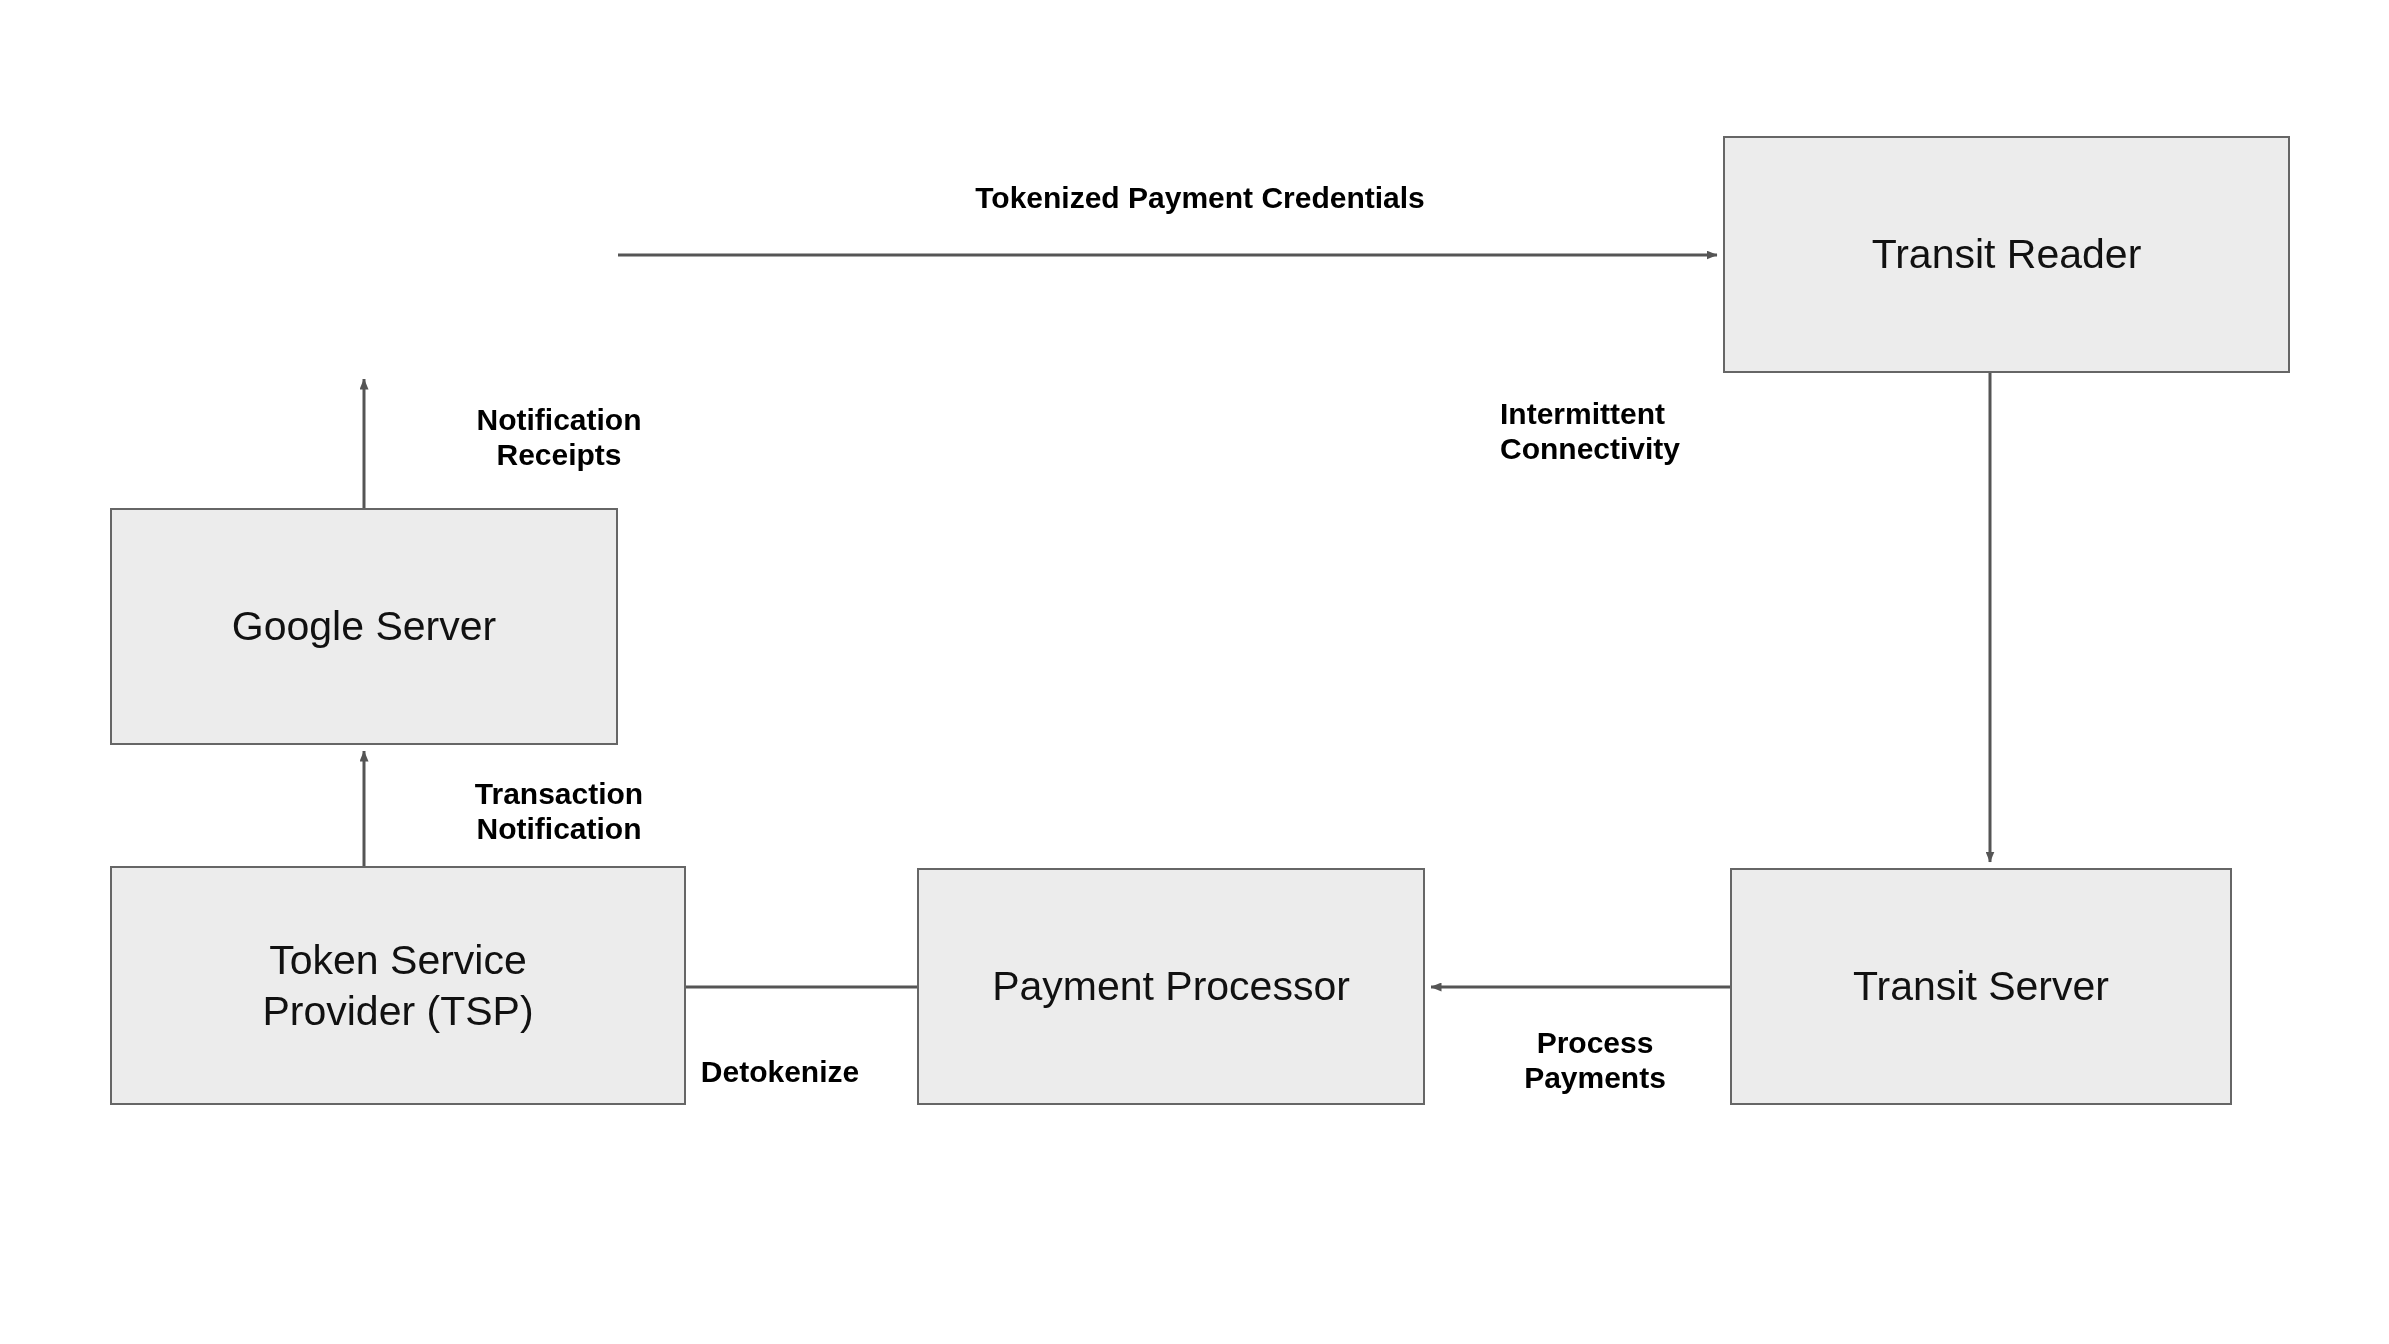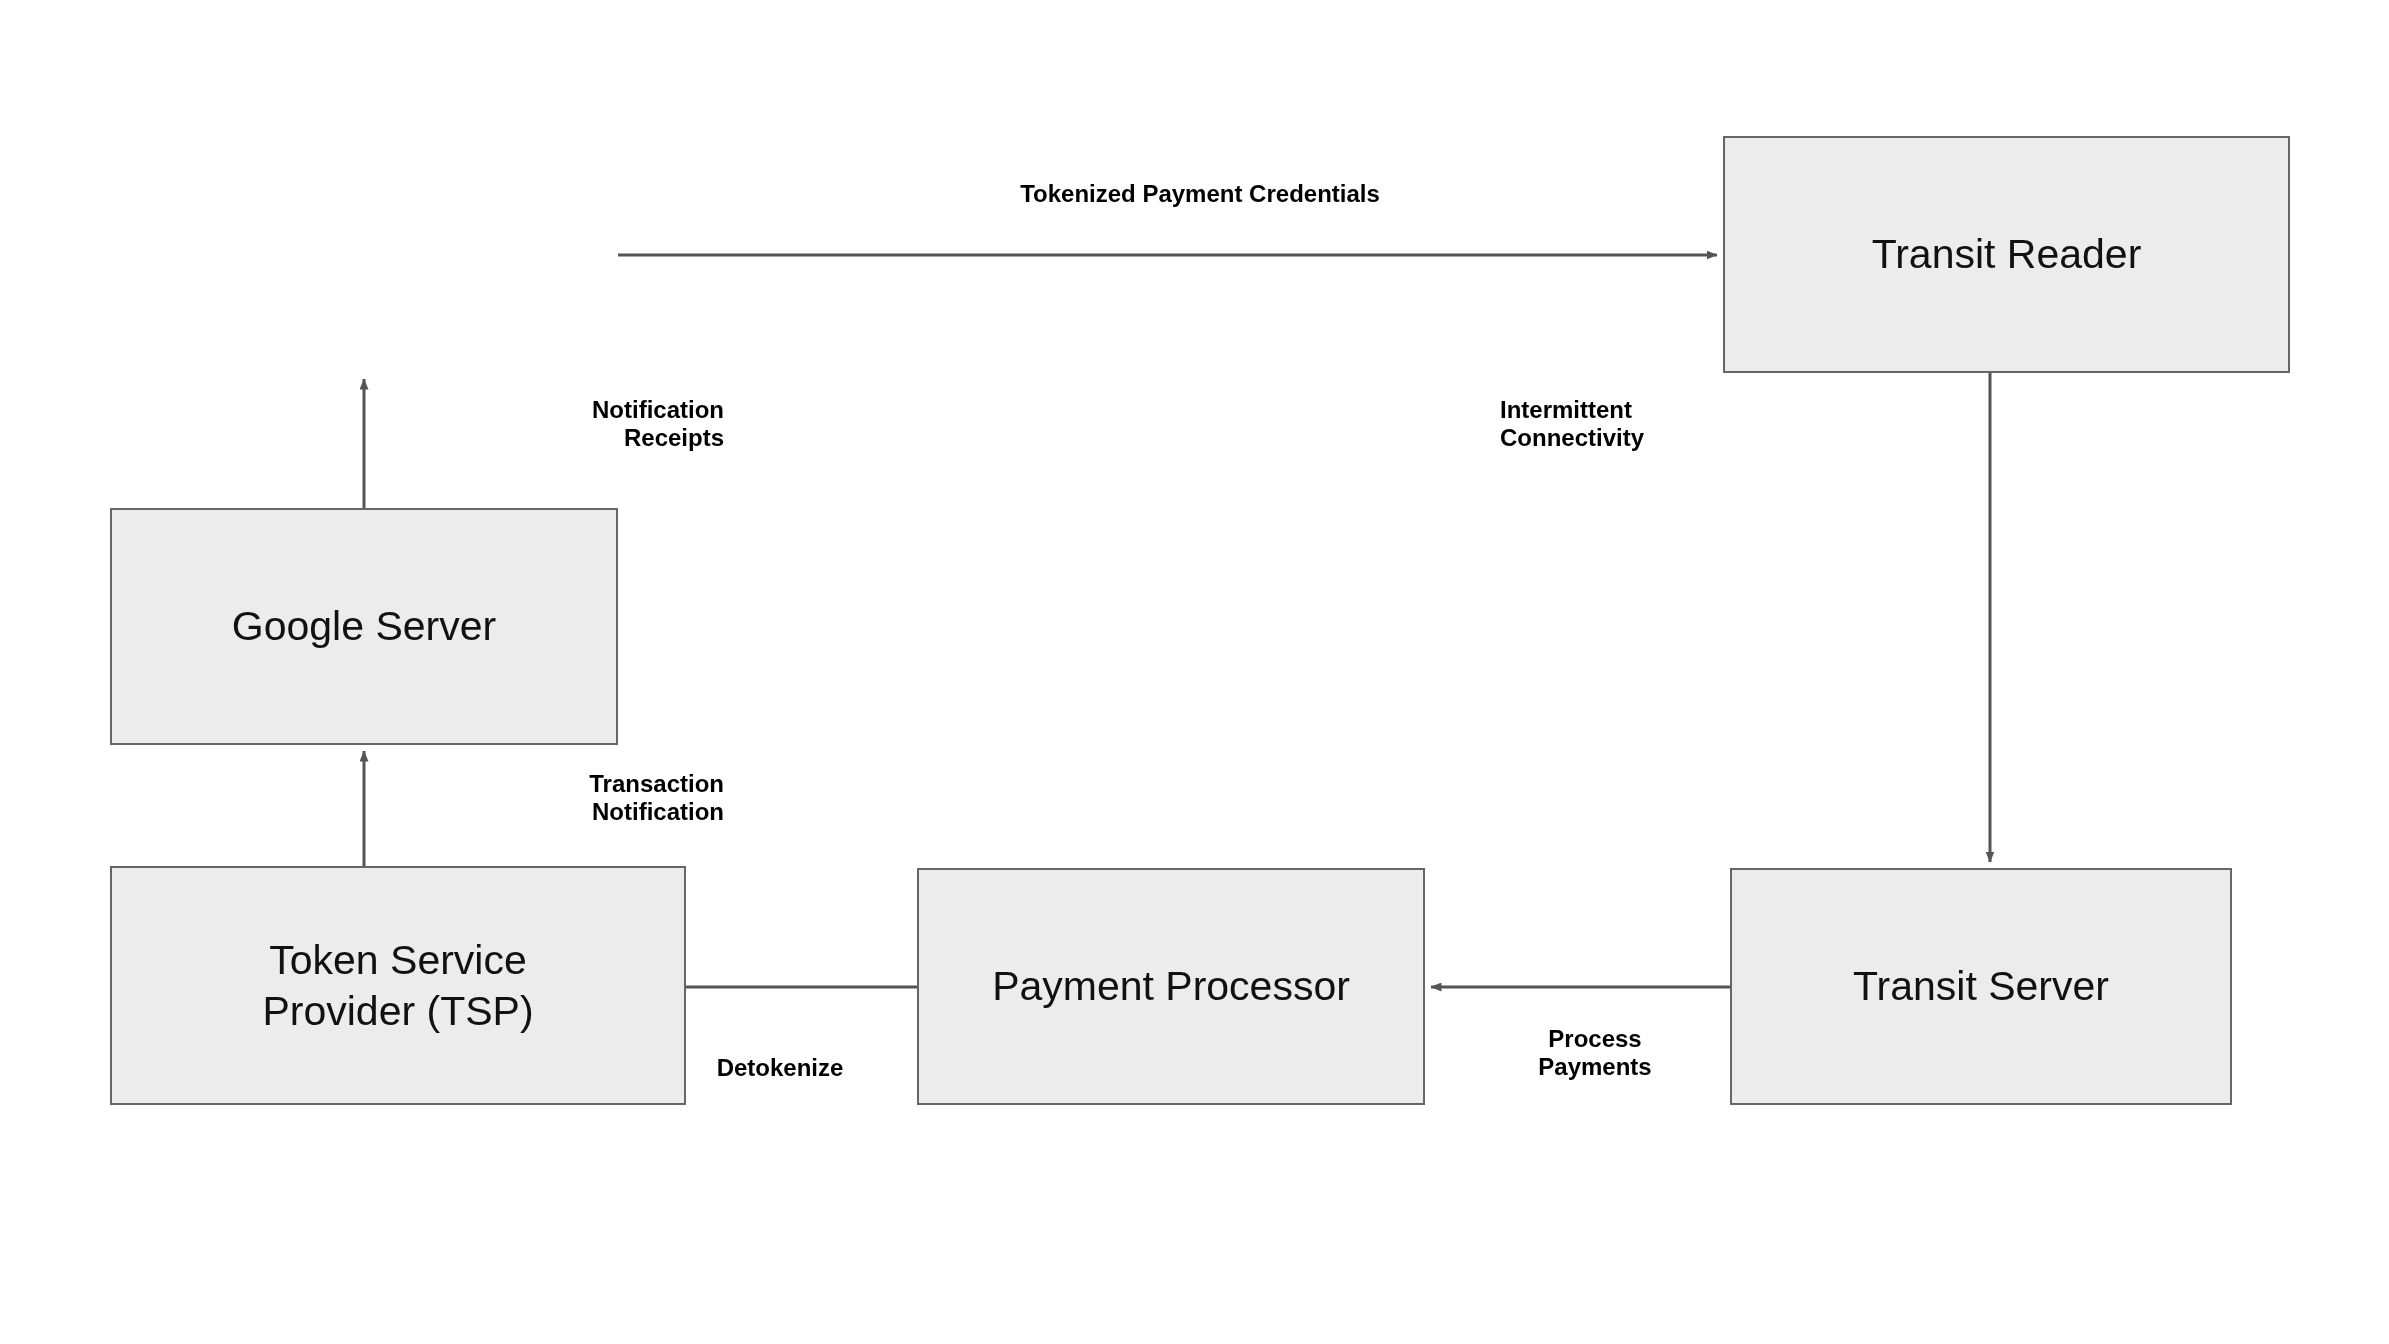--- a/index.html
+++ b/index.html
@@ -40,27 +40,27 @@
   .node-label {
     font-size: 41px;
     line-height: 1.22;
     color: #111111;
     font-weight: 400;
     white-space: pre-line;
     padding: 0 12px;
   }
   .edge-label {
     position: absolute;
-    font-size: 24px;
+    font-size: 30px;
     font-weight: bold;
     color: #000000;
     line-height: 1.17;
     white-space: pre-line;
   }
-  .edge-label.lbl-left   { text-align: right; }
+  .edge-label.lbl-left   { text-align: center; margin-top: 6px; }
   .edge-label.lbl-right  { text-align: left; }
   .edge-label.lbl-center { text-align: center; }
 </style>
 </head>
 <body>
 
 <div id="canvas">
 
   <svg id="edges" viewBox="0 0 2389 1344" width="2389" height="1344" xmlns="http://www.w3.org/2000/svg">
     <defs>

